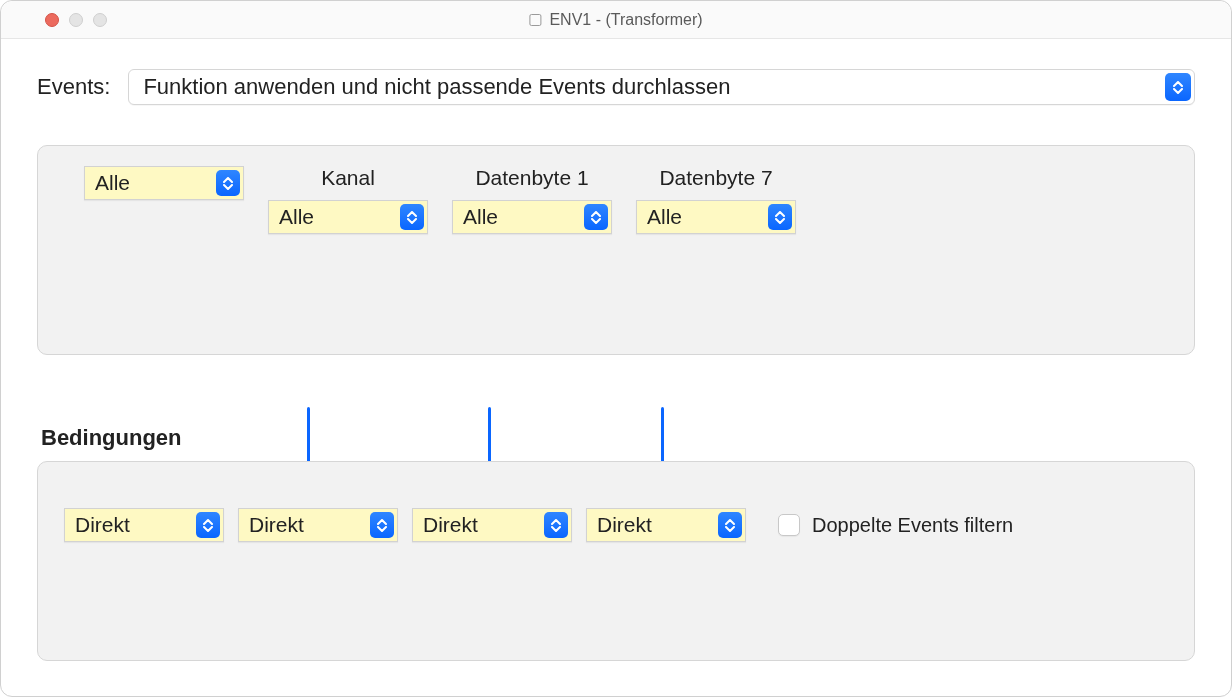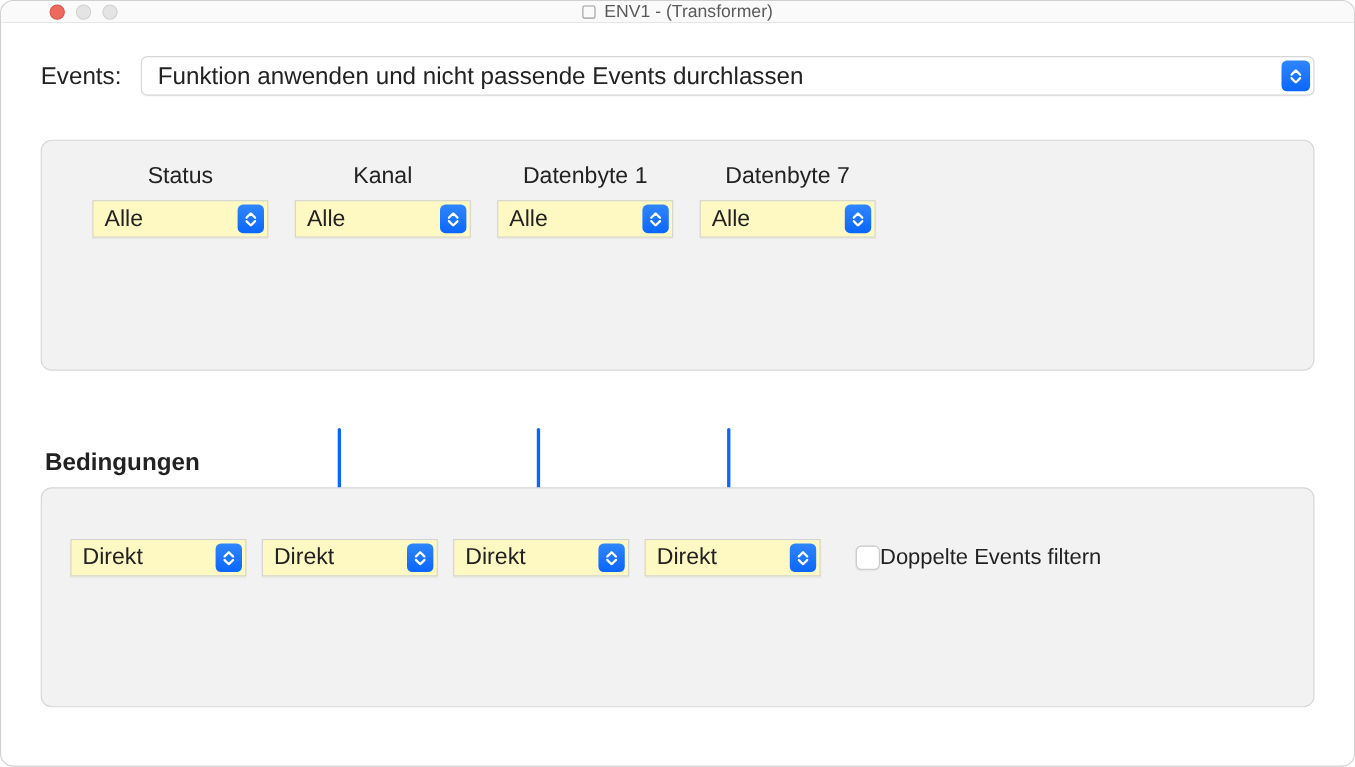--- a/index.html
+++ b/index.html
@@ -10,21 +10,21 @@
     color: #222;
     font-size: 20px;
     border: 1px solid #d0d0d0;
     border-radius: 12px;
     overflow: hidden;
     position: relative;
   }
 
   
   .titlebar {
-    height: 20px;
+    height: 38px;
     background: #fafafa;
     border-bottom: 1px solid #e6e6e6;
     display: flex;
     align-items: center;
     position: relative;
     border-radius: 12px 12px 0 0;
     padding-left: 30px;
   }
   .traffic-lights {
     display: flex;
@@ -124,21 +124,21 @@
   .w-status { width: 160px; }
   .w-kanal  { width: 160px; }
   .w-db     { width: 160px; }
 
   .cond-cols .col { margin-left: 10px; }
   .cond-cols .col:first-child { margin-left: 20px; }
 
   .ops-row { display: flex; gap: 14px; align-items: center; padding-top: 0px; }
   .ops-row .select { margin-top: 0; }
 
-  .checkbox-wrap { display: flex; align-items: center; margin-left: 18px; text-align: center; }
+  .checkbox-wrap { display: flex; align-items: center; gap: 12px; margin-left: 18px; text-align: center; }
   .chk {
     width: 22px; height: 22px;
     background: #fff;
     border: 1px solid #c8c8c8;
     border-radius: 5px;
     box-shadow: 0 1px 1px rgba(0,0,0,0.05);
   }
 
   
   .connector {
@@ -184,21 +184,20 @@
         <svg viewBox="0 0 10 6">
             <path d="M1 1 L5 5 L9 1"></path>
           </svg>
       </span>
     </div>
   </div>
 
   <div class="panel cond-panel">
     <div class="cols cond-cols">
       <div class="col">
-        <div class="col-header">Status</div>
         <div class="select w-status">
           <span>Alle</span>
           <span class="sel-btn">
             <svg viewBox="0 0 10 6">
                 <path d="M1 5 L5 1 L9 5"></path>
               </svg>
             <svg viewBox="0 0 10 6">
                 <path d="M1 1 L5 5 L9 1"></path>
               </svg>
           </span>

